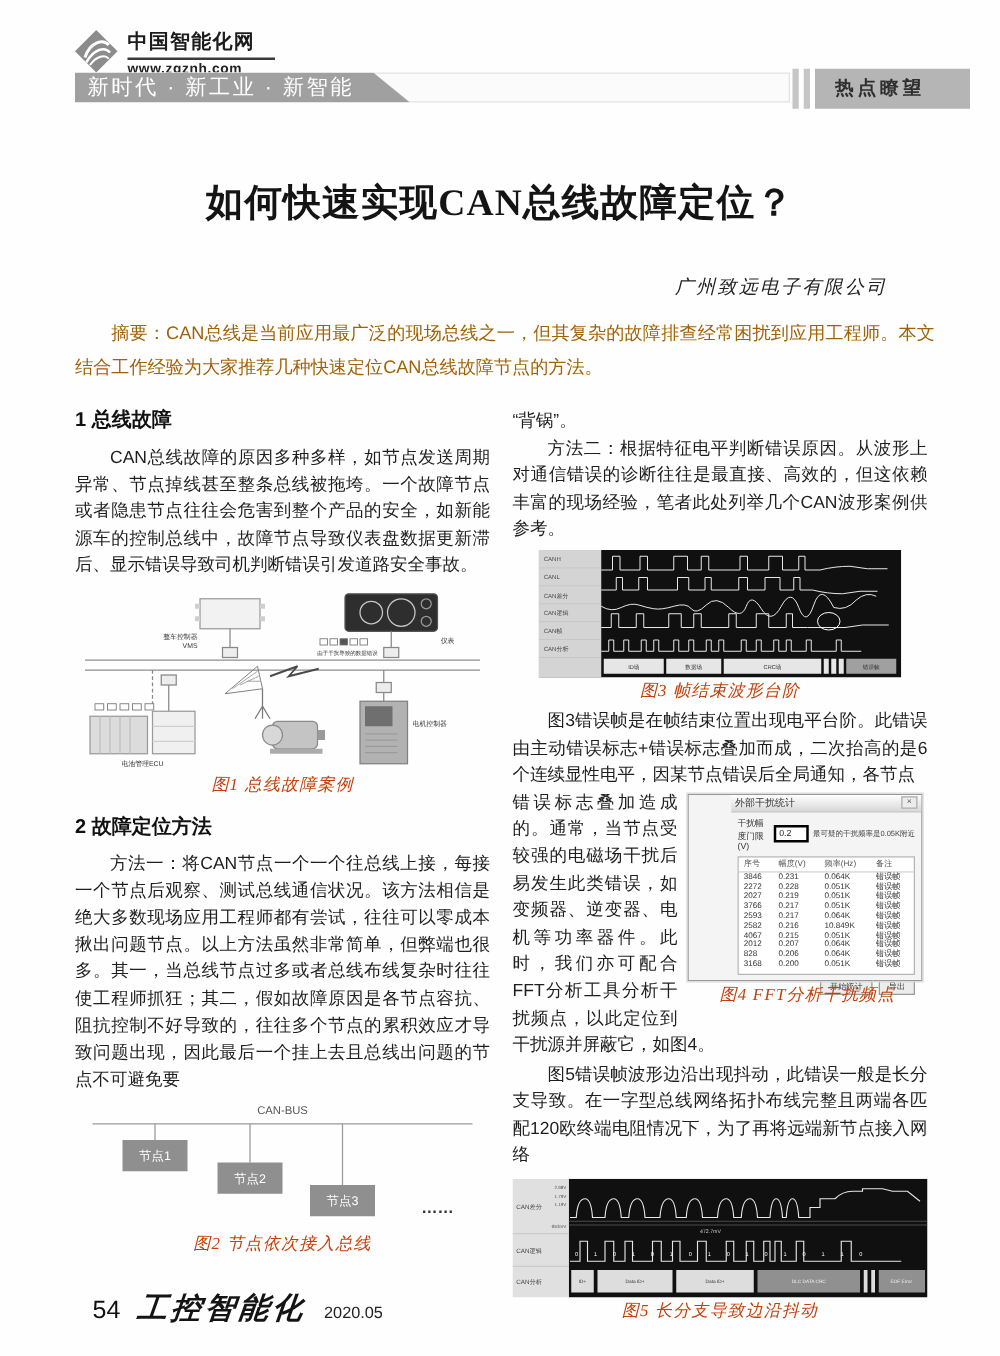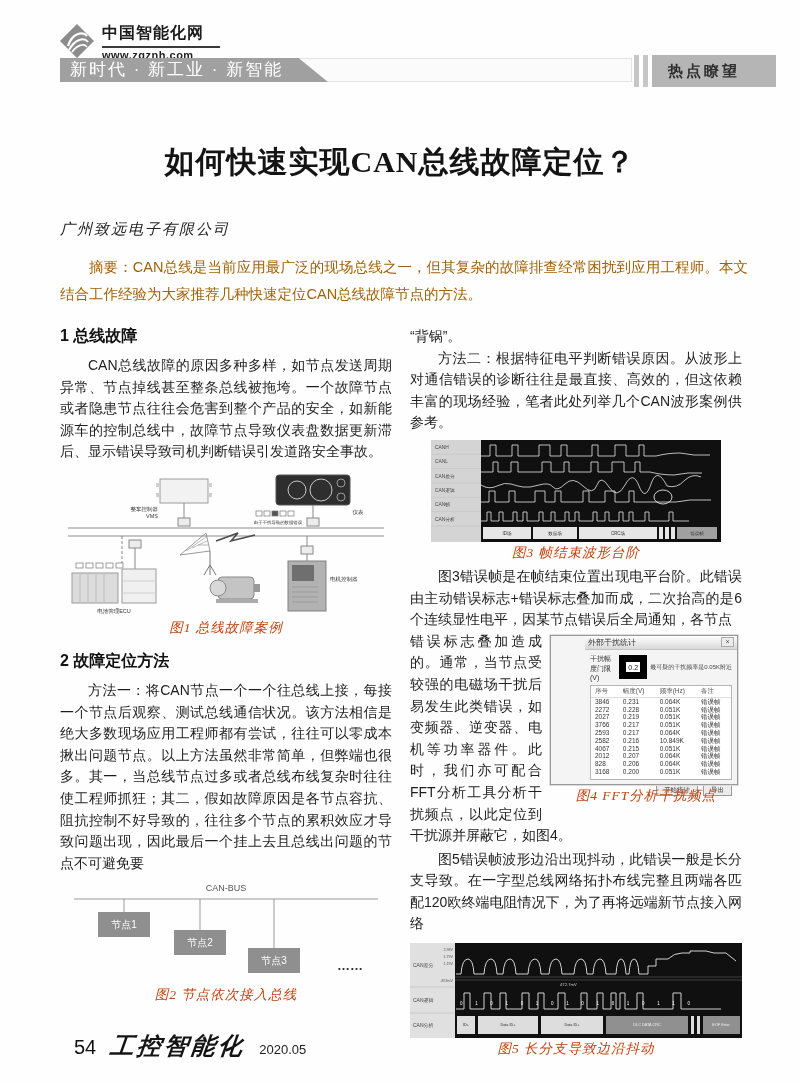--- a/index.html
+++ b/index.html
@@ -20,21 +20,21 @@
             color:#fff; font-size:17px; letter-spacing:2px; line-height:24px; padding-left:10px; }
   .stripe { top:55px; width:5px; height:32px; background:#c6c6c6; }
   .stripe-1 { left:634px; } .stripe-2 { left:643px; }
   .tag-box { left:652px; top:55px; width:124px; height:32px; background:#b5b5b5;
              color:#2e2e2e; font-size:15px; font-weight:bold; line-height:32px;
              padding-left:16px; letter-spacing:3px; }
 
   
   .article-title { left:60px; top:142px; width:680px; text-align:center;
                    font:bold 30px "Liberation Serif",serif; color:#141414; letter-spacing:1px; }
-  .author { left:60px; top:220px; width:650px; text-align:left;
+  .author { left:60px; top:220px; width:650px; text-align:right;
             font:italic 15px "Liberation Serif",serif; color:#222; letter-spacing:2px; }
   .abstract { left:60px; top:254px; width:688px; font-size:14.5px; line-height:27px;
               color:#a16207; text-indent:2em; text-align:justify; }
 
   
   .col-left  { left:60px;  top:326px; width:332px; }
   .col-right { left:410px; top:326px; width:332px; }
   .sec-h { font-size:16px; font-weight:bold; color:#111; margin:0 0 8px; }
   .sec-h.second { margin-top:14px; }
   .body-p { font-size:14px; line-height:21.6px; color:#1e1e1e; text-align:justify; margin:0; }
@@ -50,21 +50,21 @@
   .fft-dialog { width:188px; height:150px; background:#f4f4f4; border:1px solid #9a9a9a;
                 outline:1px solid #dcdcdc;padding-left:34px; }
   .fft-titlebar { height:14px; background:linear-gradient(#ffffff,#d8d8d8);
                   border-bottom:1px solid #c2c2c2; display:flex; align-items:center;
                   justify-content:space-between; padding:0 3px; }
   .fft-title { font-size:8px; color:#333; }
   .fft-close { width:13px; height:10px; border:1px solid #aaa; background:#ececec;
                font-size:7px; line-height:8px; text-align:center; color:#555; }
   .fft-body { padding:4px 5px 0; }
   .fft-thresh { display:flex; align-items:center; font-size:7px; color:#333; gap:3px; }
-  .fft-input { width:28px; height:24px; border:7px solid #000000; background:#fff;
+  .fft-input { width:28px; height:14px; border:2px solid #000000; background:#fff;
                font-size:7px; padding:0 2px; color:#222; font-family:inherit; }
   .fft-hint { margin-left:auto; font-size:6px; color:#444; white-space:nowrap; }
   .fft-tablebox { margin-top:4px; height:95px; border:1px solid #b5b5b5; background:#fff; overflow:hidden; }
   table.fft { width:100%; border-collapse:collapse; font-size:6.5px; color:#333; }
   .fft th { text-align:left; font-weight:normal; color:#555; padding:1px 4px; border-bottom:1px solid #ddd; }
   .fft td { padding:0 4px; line-height:7.8px; }
   .fft-buttons { display:flex; justify-content:flex-end; gap:5px; margin-top:4px; }
   .fft-btn { font-size:6.5px; line-height:10px; padding:0 7px; border:1px solid #9a9a9a;
              background:#ececec; color:#333; }
 

